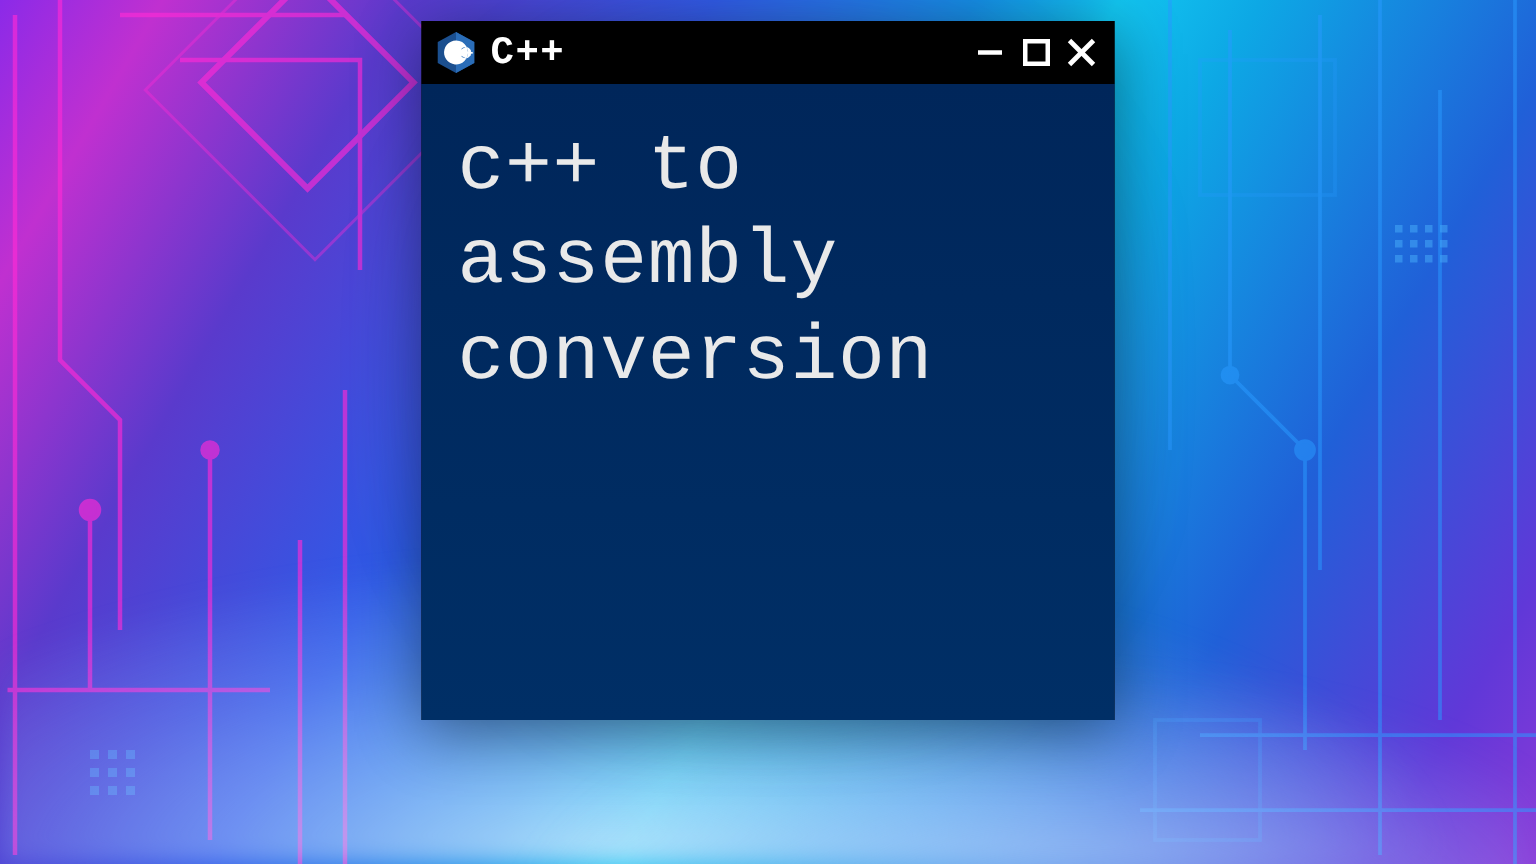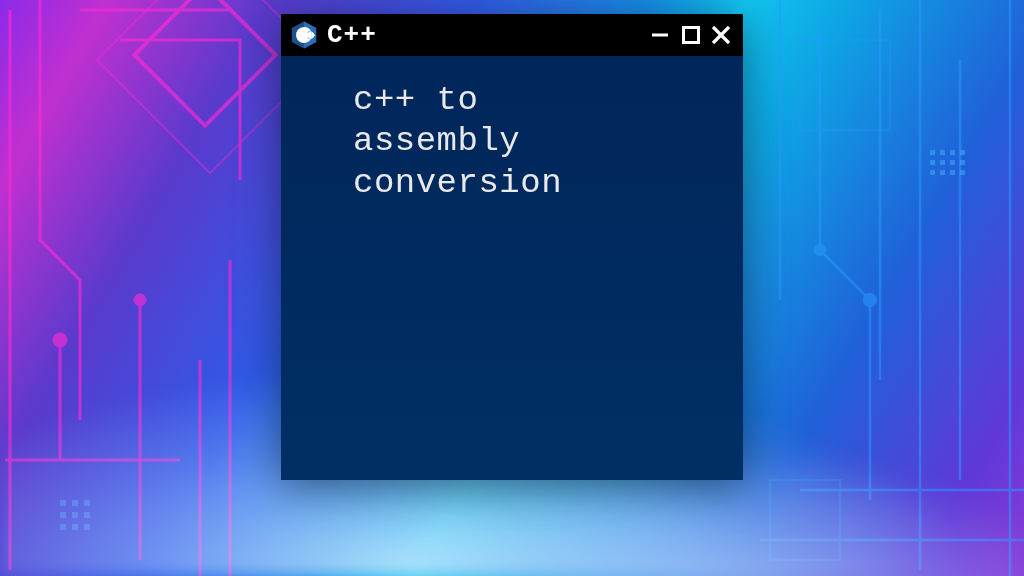--- a/index.html
+++ b/index.html
@@ -118,26 +118,25 @@
     .window-body {
       background: #002b5c;
       background: linear-gradient(180deg, #00265a 0%, #002f66 100%);
       height: calc(100% - 42px);
       padding: 24px 24px;
     }
     
     .body-text {
       color: #e9e9e9;
       font-family: 'Consolas', 'Courier New', monospace;
-      font-size: 34px;
+      font-size: 52px;
       line-height: 1.22;
       font-weight: 500;
       letter-spacing: 0.5px;
       white-space: pre-line;
-      margin-left: 48px;
     }
   </style>
 </head>
 <body>
 
 <div class="background"></div>
 
 <div class="circuit-layer">
   <svg width="1024" height="576" viewBox="0 0 1024 576">
 

